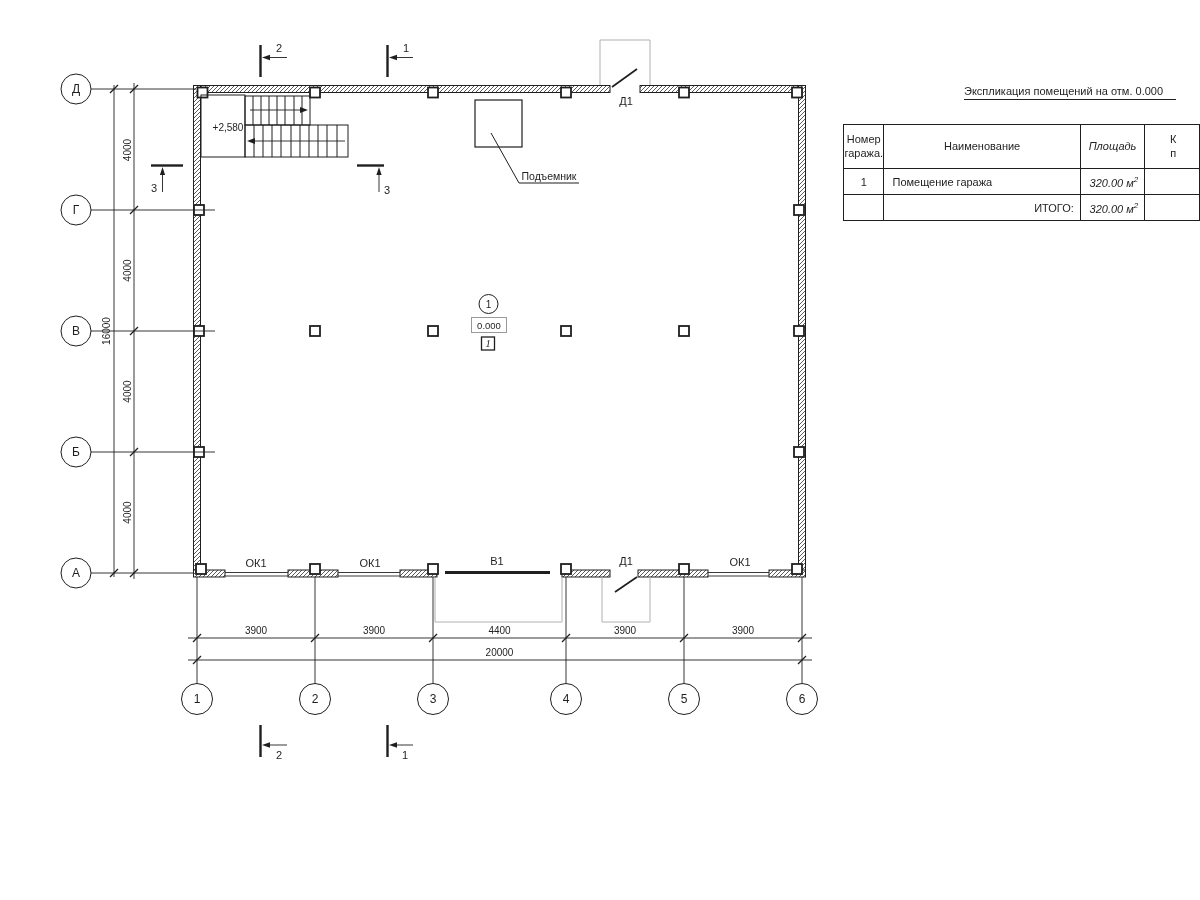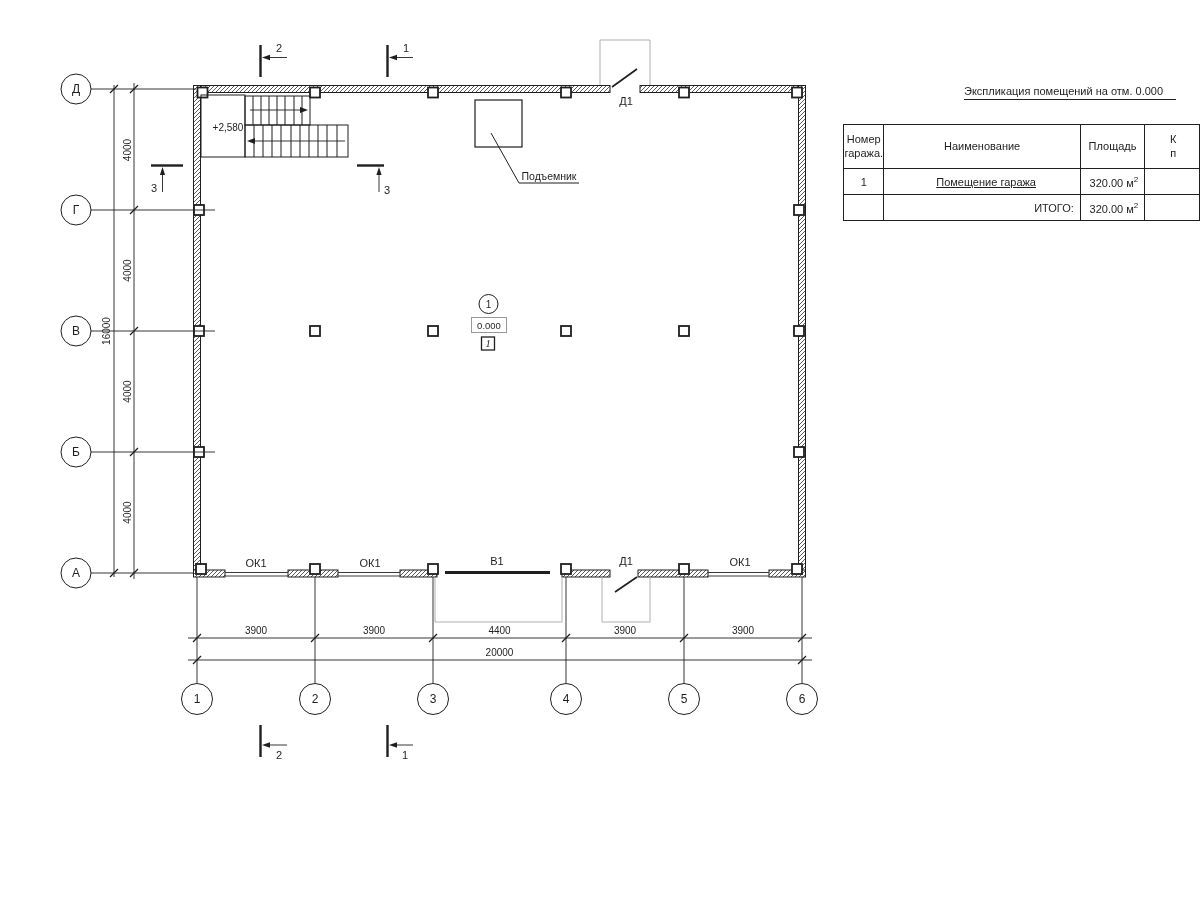--- a/index.html
+++ b/index.html
@@ -13,25 +13,25 @@
   .t95{font-size:9.5px;}
   .it1{font-family:"Liberation Serif",serif;font-style:italic;font-size:10.5px;}
   
   .tbl-title{position:absolute;left:920px;top:85px;width:212px;text-align:left;
              font-size:11px;color:#1f1f1f;border-bottom:1.2px solid #1f1f1f;padding-bottom:2px;margin-left:44px;}
   table.expl{position:absolute;left:843px;top:124px;border-collapse:collapse;table-layout:fixed;
              font-size:11px;color:#1f1f1f;}
   table.expl td{border:1.2px solid #1f1f1f;padding:0;overflow:hidden;white-space:nowrap;}
   table.expl .c1{width:40px;text-align:center;}
   table.expl .c2{width:242px;}
-  table.expl .c3{width:63px;}
+  table.expl .c3{width:63px;font-style:italic;}
   table.expl .c4{width:80px;}
   table.expl tr.hdr td{height:43px;text-align:center;vertical-align:middle;line-height:1.25;}
   table.expl tr.row td{height:25px;vertical-align:middle;}
-  table.expl .name{padding-left:8px;text-align:center;text-decoration:underline;}
+  table.expl .name{padding-left:8px;text-align:left;}
   table.expl .area{text-align:right;padding-right:6px;}
   table.expl .totlbl{text-align:right;padding-right:6px;}
   table.expl .cat{ text-align:left;padding-left:2px;}
   sup{font-size:8px;}
 </style>
 </head>
 <body>
 
 <div id="canvas">
 

